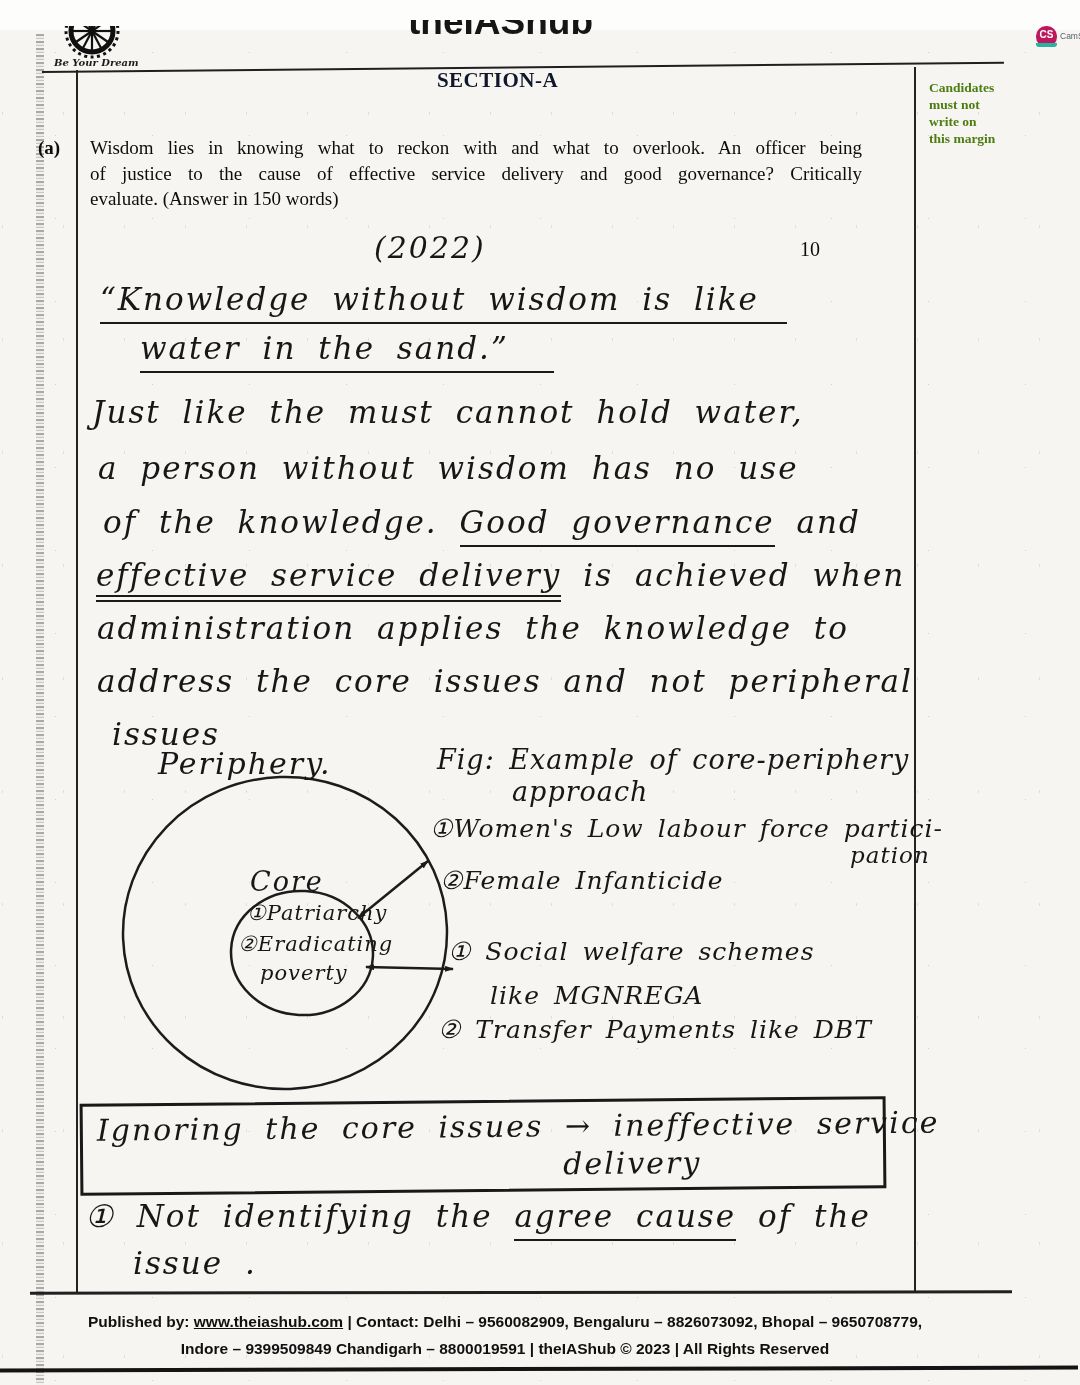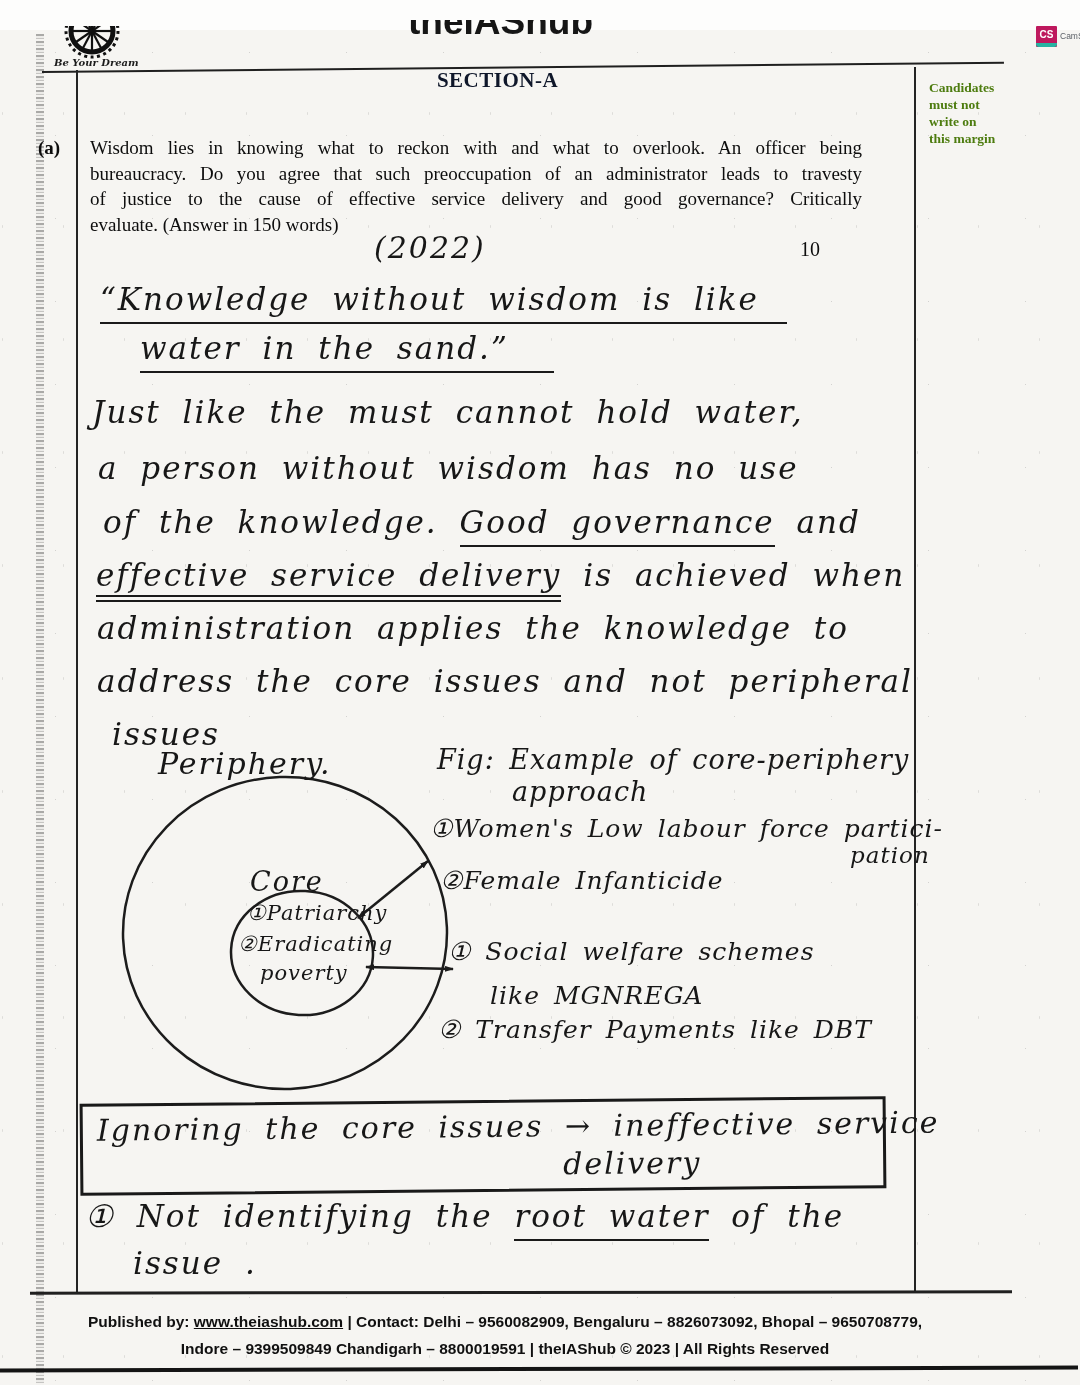--- a/index.html
+++ b/index.html
@@ -45,21 +45,21 @@
   svg .stroke{stroke:#1c1c1c;stroke-width:2.5;fill:none;}
 </style>
 </head>
 <body>
 
 <div class="page-noise"></div>
 
 <div class="abs" style="left:0;top:0;width:1080px;height:30px;background:#fdfdfc;"></div>
 
 <div class="abs" style="left:1036px;top:24px;width:44px;height:24px;overflow:hidden;display:flex;align-items:center;">
-  <div style="width:21px;height:21px;background:#be185d;border-radius:1px;position:relative;flex:0 0 auto;">
+  <div style="width:21px;height:21px;background:#be185d;border-radius:10px;position:relative;flex:0 0 auto;">
     <div style="color:#fff;font-family:'Liberation Sans',sans-serif;font-weight:bold;font-size:10px;text-align:center;line-height:18px;">CS</div>
     <div style="position:absolute;left:0;bottom:0;width:100%;height:3.5px;background:#27b3a2;border-radius:0 0 3px 3px;"></div>
   </div>
   <span style="font-family:'Liberation Sans',sans-serif;font-size:8.5px;color:#5a5f66;margin-left:3px;white-space:nowrap;">CamScan</span>
 </div>
 
 <div class="abs" style="left:36px;top:34px;width:8px;height:1351px;opacity:.45;
      background:repeating-linear-gradient(to bottom, rgba(20,20,20,.75) 0 2px, rgba(120,120,120,.18) 2px 4px, rgba(30,30,30,.5) 4px 5px, rgba(200,200,200,.1) 5px 7px);"></div>
 
 <div class="abs" style="left:60px;top:26px;width:64px;height:36px;overflow:hidden;">
@@ -99,21 +99,20 @@
   <div>write on</div>
   <div>this margin</div>
 </div>
 
 <div class="abs" style="left:80px;top:68px;width:835px;text-align:center;font-weight:bold;font-size:21px;letter-spacing:.5px;color:#0f172a;">SECTION-A</div>
 
 <div class="abs" style="left:38px;top:137px;font-weight:bold;font-size:19px;color:#0d0d0d;">(a)</div>
 
 <div class="abs" style="left:90px;top:135px;width:772px;">
   <div class="qline j">Wisdom lies in knowing what to reckon with and what to overlook. An officer being</div>
-  <div class="qline j">bureaucracy. Do you agree that such preoccupation of an administrator leads to travesty</div>
   <div class="qline j">of justice to the cause of effective service delivery and good governance? Critically</div>
   <div class="qline">evaluate. (Answer in 150 words)</div>
 </div>
 
 <div class="abs hw" style="left:374px;top:230px;font-size:30px;">(2022)</div>
 <div class="abs" style="left:800px;top:238px;font-size:20px;color:#0d0d0d;">10</div>
 
 <div class="abs hw" style="left:100px;top:281px;font-size:31px;">
   <span class="u1" style="padding-right:28px;">“Knowledge without wisdom is like</span>
 </div>
@@ -156,21 +155,21 @@
 
 <div class="abs hw hw-sm" style="left:448px;top:937px;font-size:25px;">① Social welfare schemes</div>
 <div class="abs hw hw-sm" style="left:490px;top:981px;font-size:25px;">like MGNREGA</div>
 <div class="abs hw hw-sm" style="left:438px;top:1015px;font-size:25px;">② Transfer Payments like DBT</div>
 
 <div class="abs" style="left:80px;top:1100px;width:800px;height:86px;border:3px solid #191919;transform:rotate(-0.55deg);">
   <div class="hw" style="position:absolute;left:14px;top:6px;font-size:30px;">Ignoring the core issues → ineffective service</div>
   <div class="hw" style="position:absolute;left:480px;top:44px;font-size:30px;">delivery</div>
 </div>
 
-<div class="abs hw" style="left:85px;top:1198px;font-size:31px;"><span>① Not identifying the </span><span class="u1">root water</span><span> of the</span></div>
+<div class="abs hw" style="left:85px;top:1198px;font-size:31px;"><span>① Not identifying the </span><span class="u1">agree cause</span><span> of the</span></div>
 <div class="abs hw" style="left:133px;top:1245px;font-size:31px;">issue .</div>
 
 <div class="abs" style="left:30px;top:1291px;width:982px;height:3px;background:#202020;transform:rotate(-0.08deg);"></div>
 
 <div class="abs footer-line" style="left:0;top:1313px;width:1010px;"><span>Published by: </span><span style="text-decoration:underline;">www.theiashub.com</span><span> | Contact: Delhi – 9560082909, Bengaluru – 8826073092, Bhopal – 9650708779,</span></div>
 <div class="abs footer-line" style="left:0;top:1340px;width:1010px;">Indore – 9399509849 Chandigarh – 8800019591 | theIAShub © 2023 | All Rights Reserved</div>
 
 <div class="abs" style="left:0;top:1367px;width:1078px;height:4px;background:#141414;transform:rotate(-0.15deg);"></div>
 
 </body></html>

